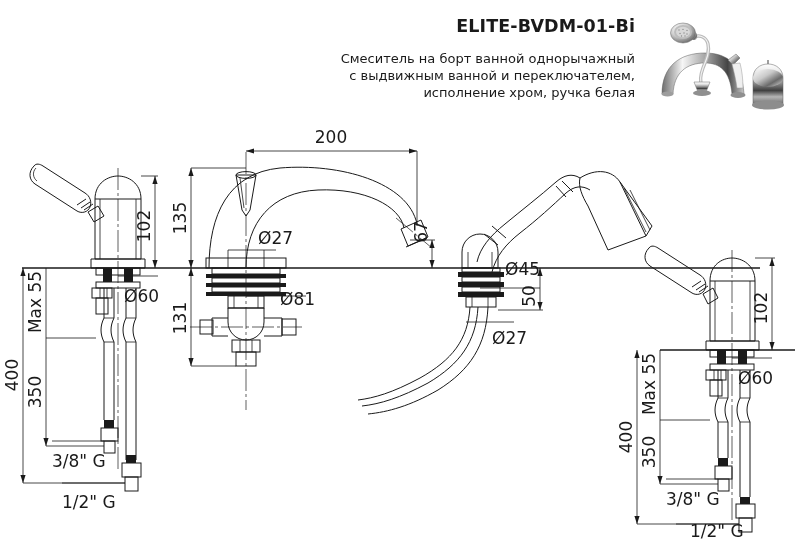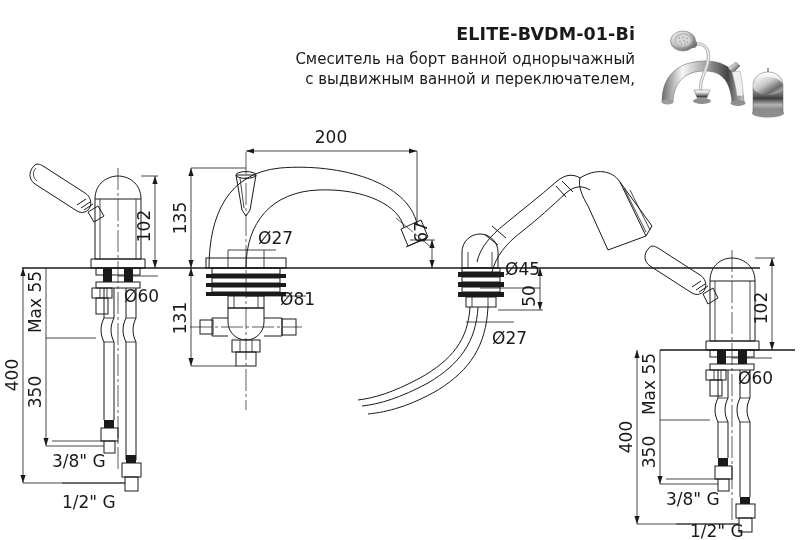--- a/index.html
+++ b/index.html
@@ -1,24 +1,24 @@
 <!DOCTYPE html>
 <html><head>
 <meta charset="utf-8">
 <style>
   html,body{margin:0;padding:0;background:#ffffff;}
   body{width:800px;height:540px;overflow:hidden;
        font-family:"DejaVu Sans","Liberation Sans",sans-serif;color:#1a1a1a;}
   #root{position:relative;width:800px;height:540px;}
 
   
-  #header{position:absolute;left:0;top:16px;width:800px;height:120px;}
+  #header{position:absolute;left:0;top:8px;width:800px;height:120px;}
   #title-block{position:absolute;right:165px;top:8px;width:430px;text-align:right;}
   #sku{font-size:17.5px;font-weight:600;letter-spacing:.1px;line-height:1.25;}
-  #desc{font-size:15px;font-weight:400;line-height:1.32;margin-top:4px;}
+  #desc{font-size:13px;font-weight:400;line-height:1.32;margin-top:12px;}
 
   #product-photo{position:absolute;left:650px;top:8px;width:145px;height:100px;}
 
   
   #drawing{position:absolute;left:0;top:0;width:800px;height:540px;}
   svg{display:block;}
   .ln{fill:none;stroke:#1a1a1a;stroke-width:1;}
   .ln-h{fill:none;stroke:#1a1a1a;stroke-width:1.6;}
   .ln-t{fill:none;stroke:#1a1a1a;stroke-width:.8;}
   .dim{fill:none;stroke:#1a1a1a;stroke-width:.8;}
@@ -33,20 +33,21 @@
 
 <div id="root">
 
   <div id="header">
 
     <div id="title-block">
       <div id="sku">ELITE-BVDM-01-Bi</div>
       <div id="desc">
         <div>Смеситель на борт ванной однорычажный</div>
         <div>с выдвижным ванной и переключателем,</div>
+        <div>исполнение хром, ручка белая</div>
       </div>
     </div>
 
     <svg id="product-photo" viewBox="0 0 145 100">
       <defs>
         <linearGradient id="chrA" x1="0" y1="0" x2="0" y2="1">
           <stop offset="0" stop-color="#ffffff"></stop>
           <stop offset=".22" stop-color="#e6e6e6"></stop>
           <stop offset=".48" stop-color="#8d8d8d"></stop>
           <stop offset=".66" stop-color="#3f3f3f"></stop>

